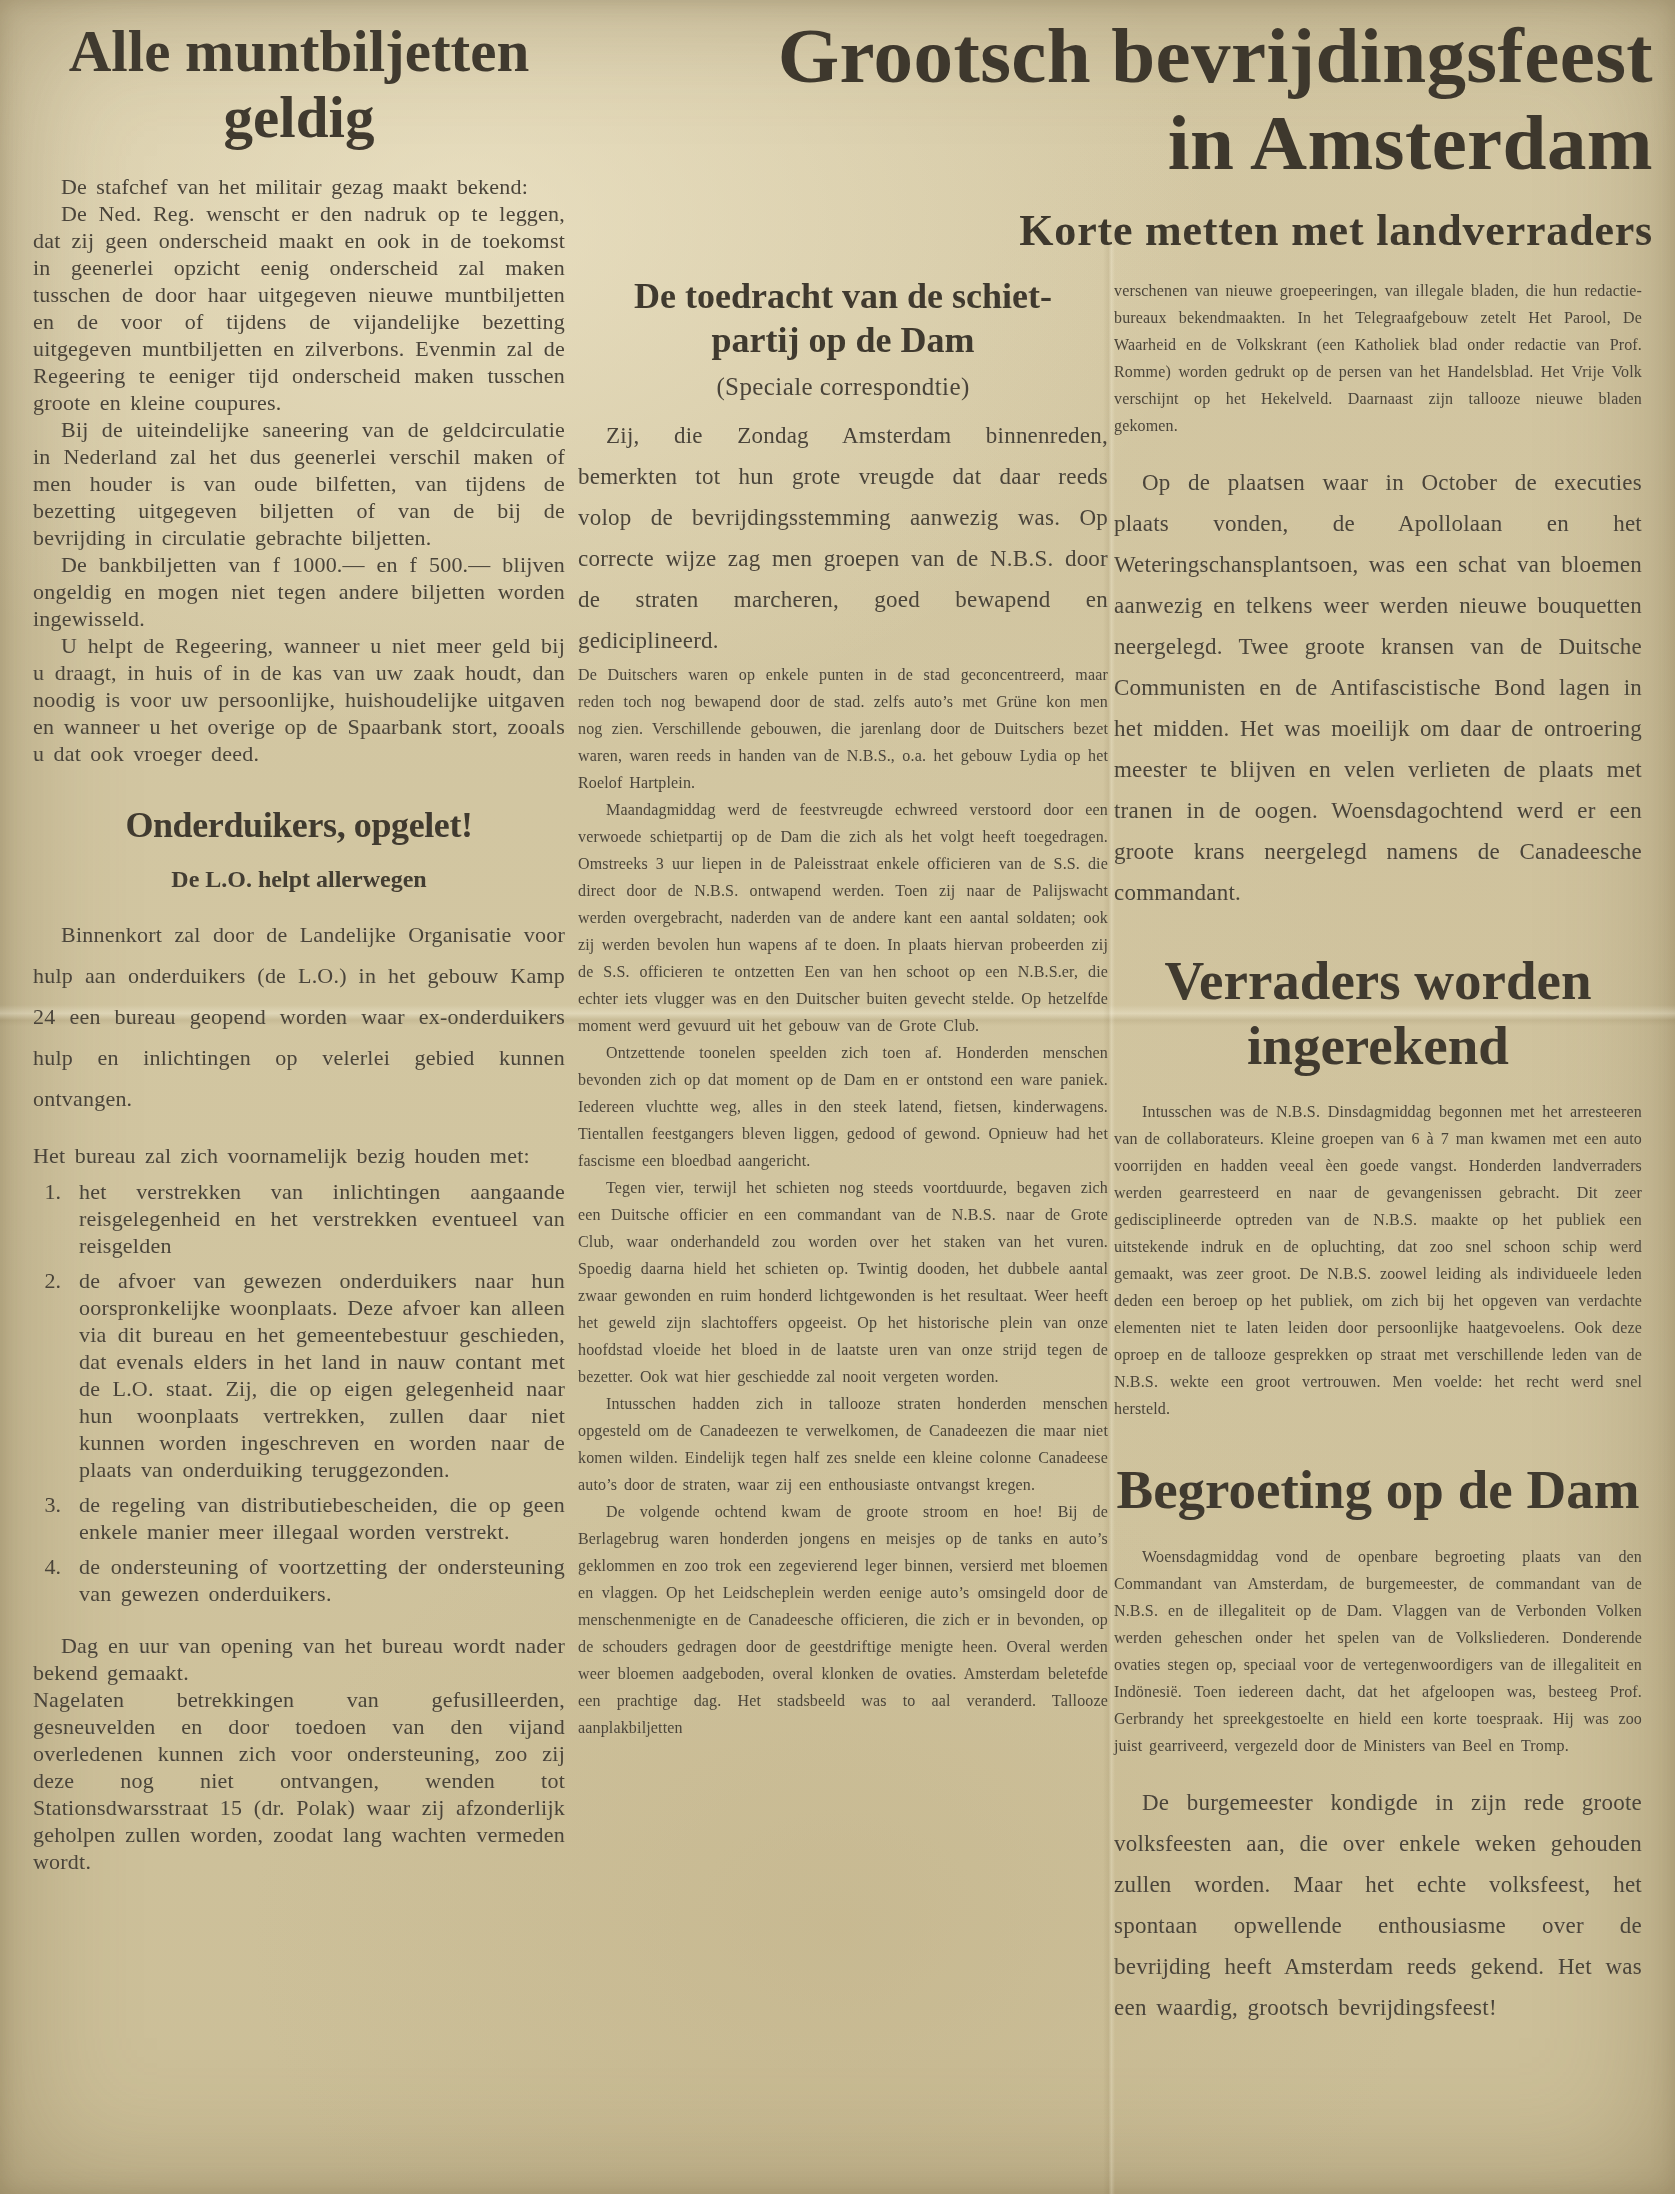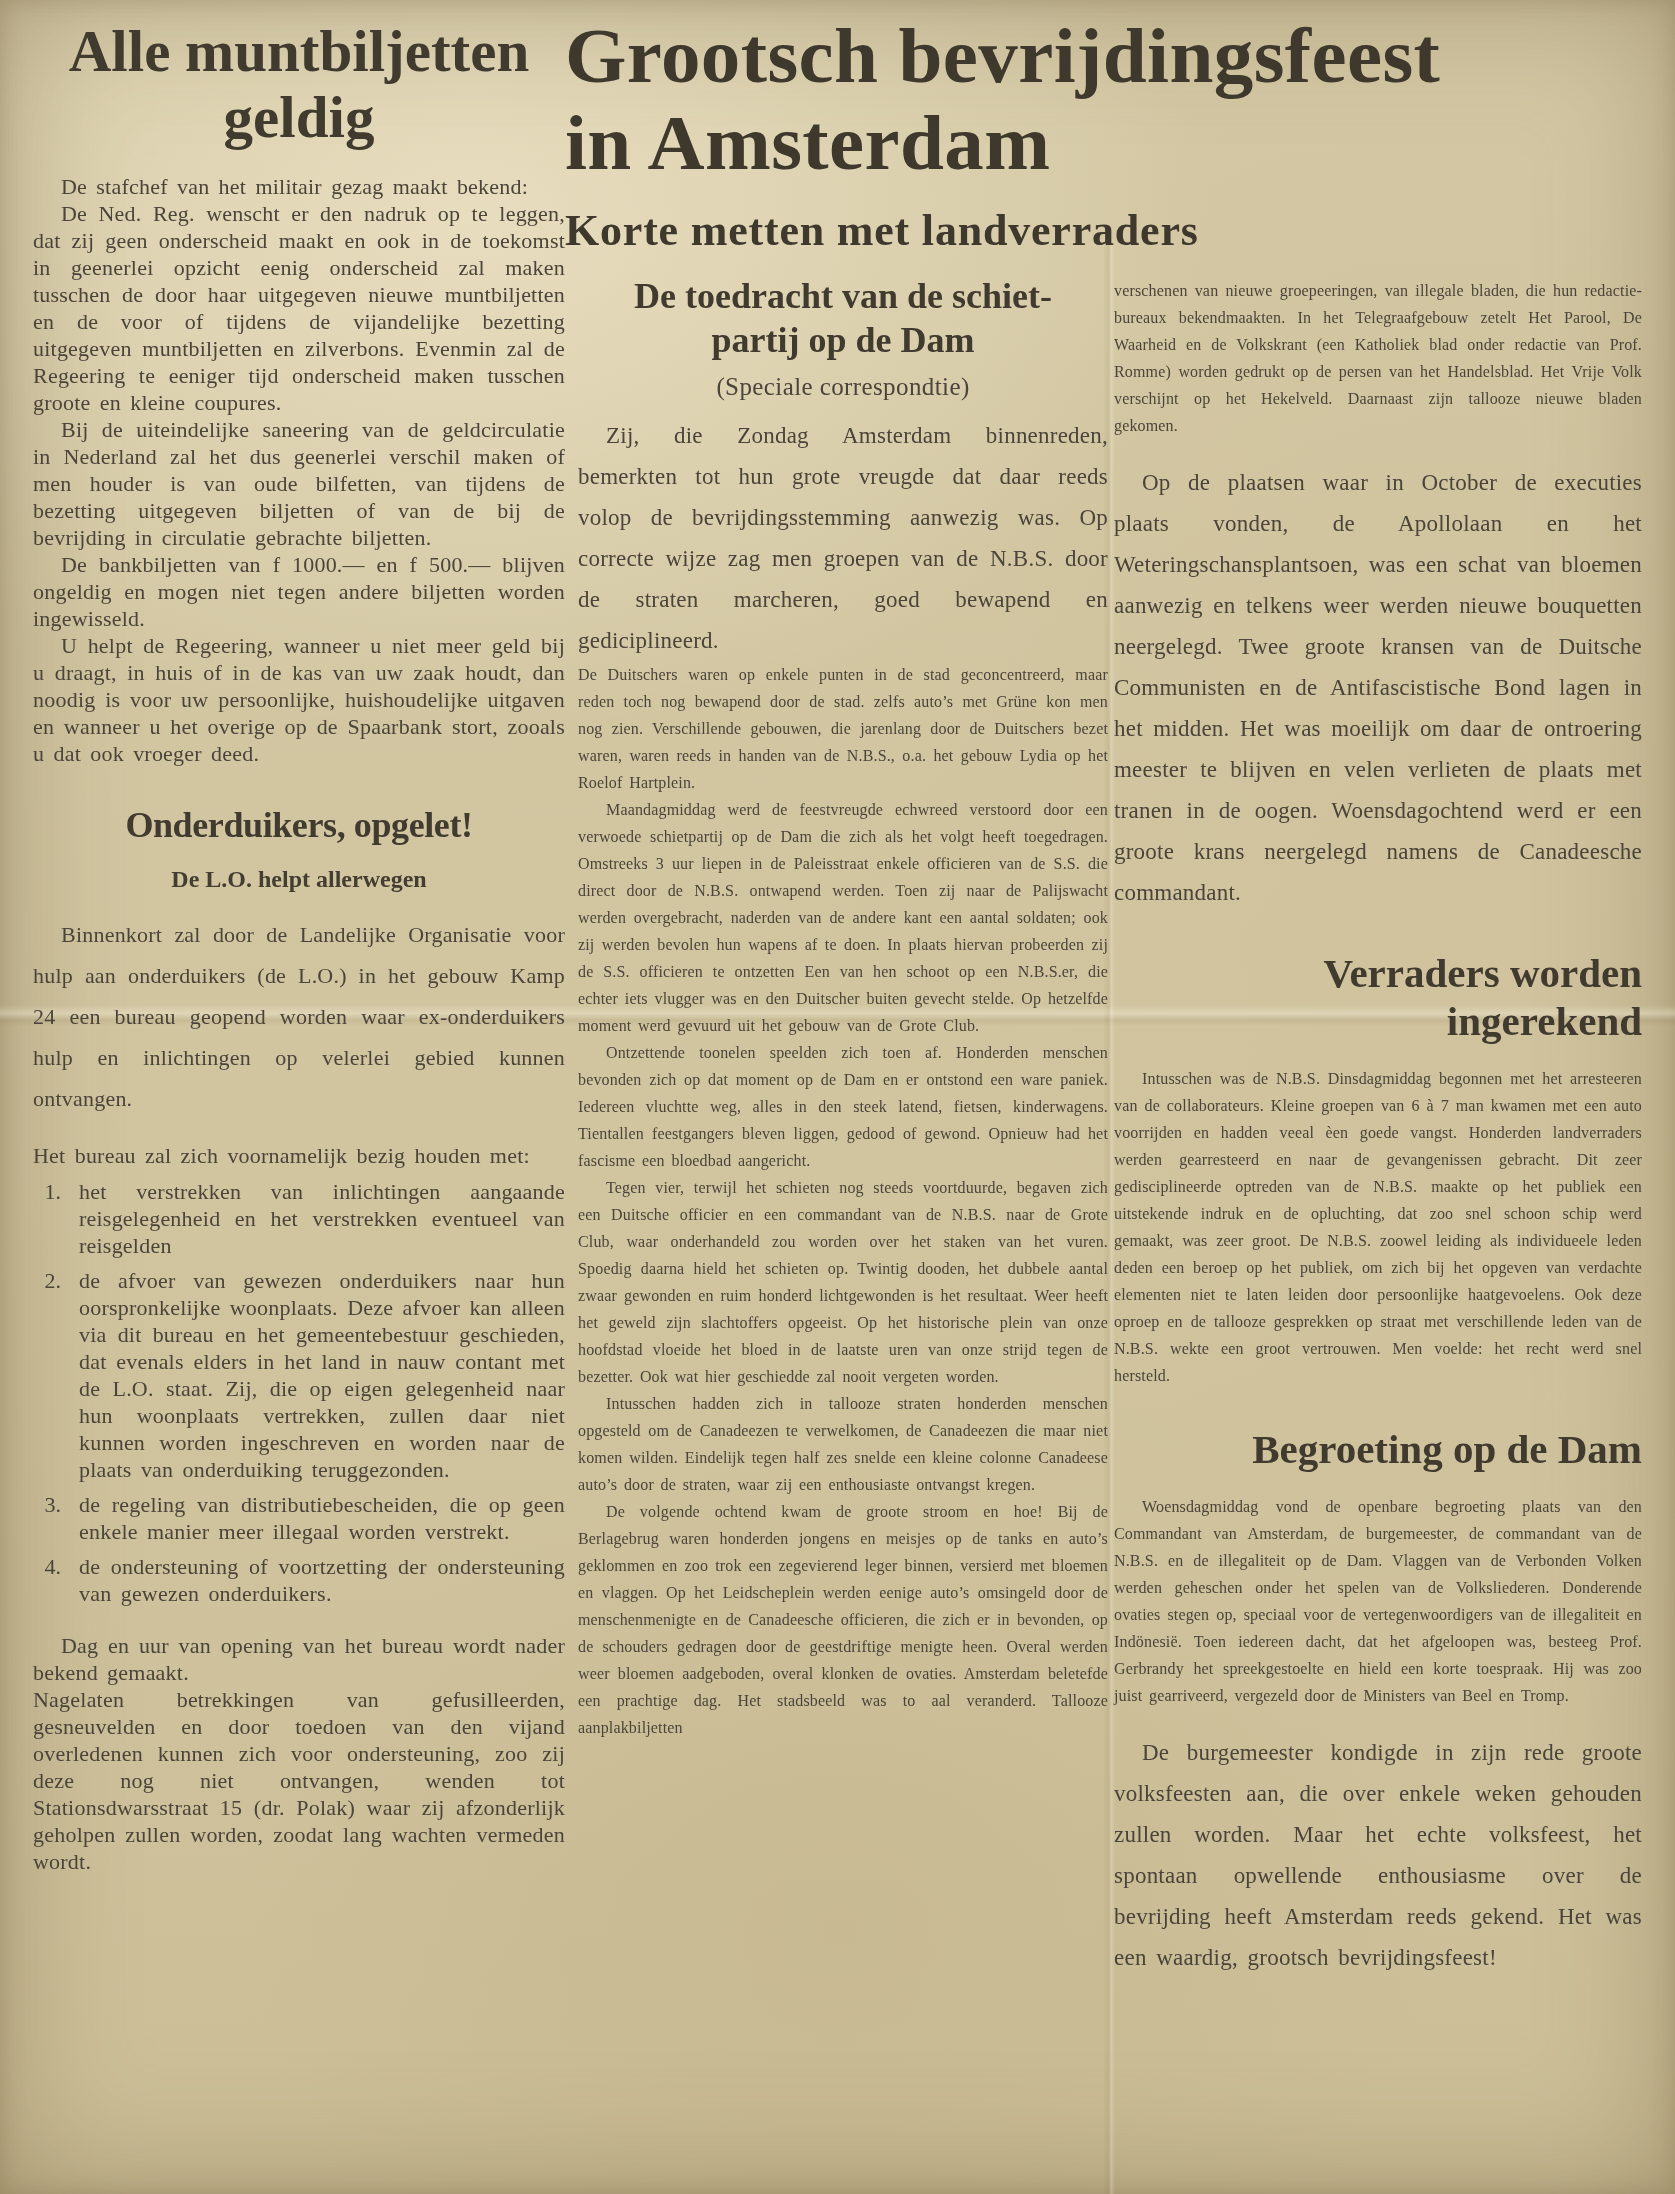--- a/index.html
+++ b/index.html
@@ -26,21 +26,21 @@
   }
   .crease-v {
     position:absolute; top:245px; left:1103px; width:11.5px; height:1949px;
     background:linear-gradient(90deg, rgba(110,92,52,0) 0%, rgba(110,92,52,0.10) 45%, rgba(255,252,235,0.22) 70%, rgba(110,92,52,0) 100%);
     pointer-events:none;
   }
   .col { position:absolute; }
   .col-left  { left:33px;  top:18px;  width:532px; }
   .col-mid   { left:578px; top:275px; width:530px; }
   .col-right { left:1114px; top:277px; width:528px; }
-  .masthead  { position:absolute; left:565px; top:13px; width:1088px; text-align:left; }
+  .masthead  { position:absolute; left:565px; top:13px; width:1088px; text-align:right; }
 
   h1,h2,h3,p,ol,li,div { margin:0; padding:0; }
 
   .main-title {
     font-size:79px; font-weight:bold; line-height:1.10;
     color:#3e382d; white-space:pre-line; letter-spacing:0.4px;
   }
   .main-subtitle {
     margin-top:18px;
     font-size:44px; font-weight:bold; color:#3e382d; letter-spacing:0.8px;
@@ -61,21 +61,21 @@
     font-size:24px; font-weight:bold; text-align:center; color:#433d32;
   }
 
   .sec-head {
     font-size:36px; font-weight:bold; text-align:center; line-height:1.22;
     color:#403a2f; white-space:pre-line; margin-bottom:9.8px;
   }
   .byline { font-size:25px; text-align:center; margin-bottom:14px; letter-spacing:0.4px; }
 
   .sec-head2 {
-    font-size:41px; font-weight:bold; text-align:right; line-height:1.18;
+    font-size:55px; font-weight:bold; text-align:center; line-height:1.18;
     color:#403a2f; white-space:pre-line;
     margin-top:36px; margin-bottom:19.6px;
   }
 
   .body {
     font-size:16px; line-height:27px;
     text-align:justify; word-spacing:0.16em; letter-spacing:0.01em;
   }
   .col-left .body { font-size:22px; line-height:27px; }
   .ind { text-indent:28px; }

